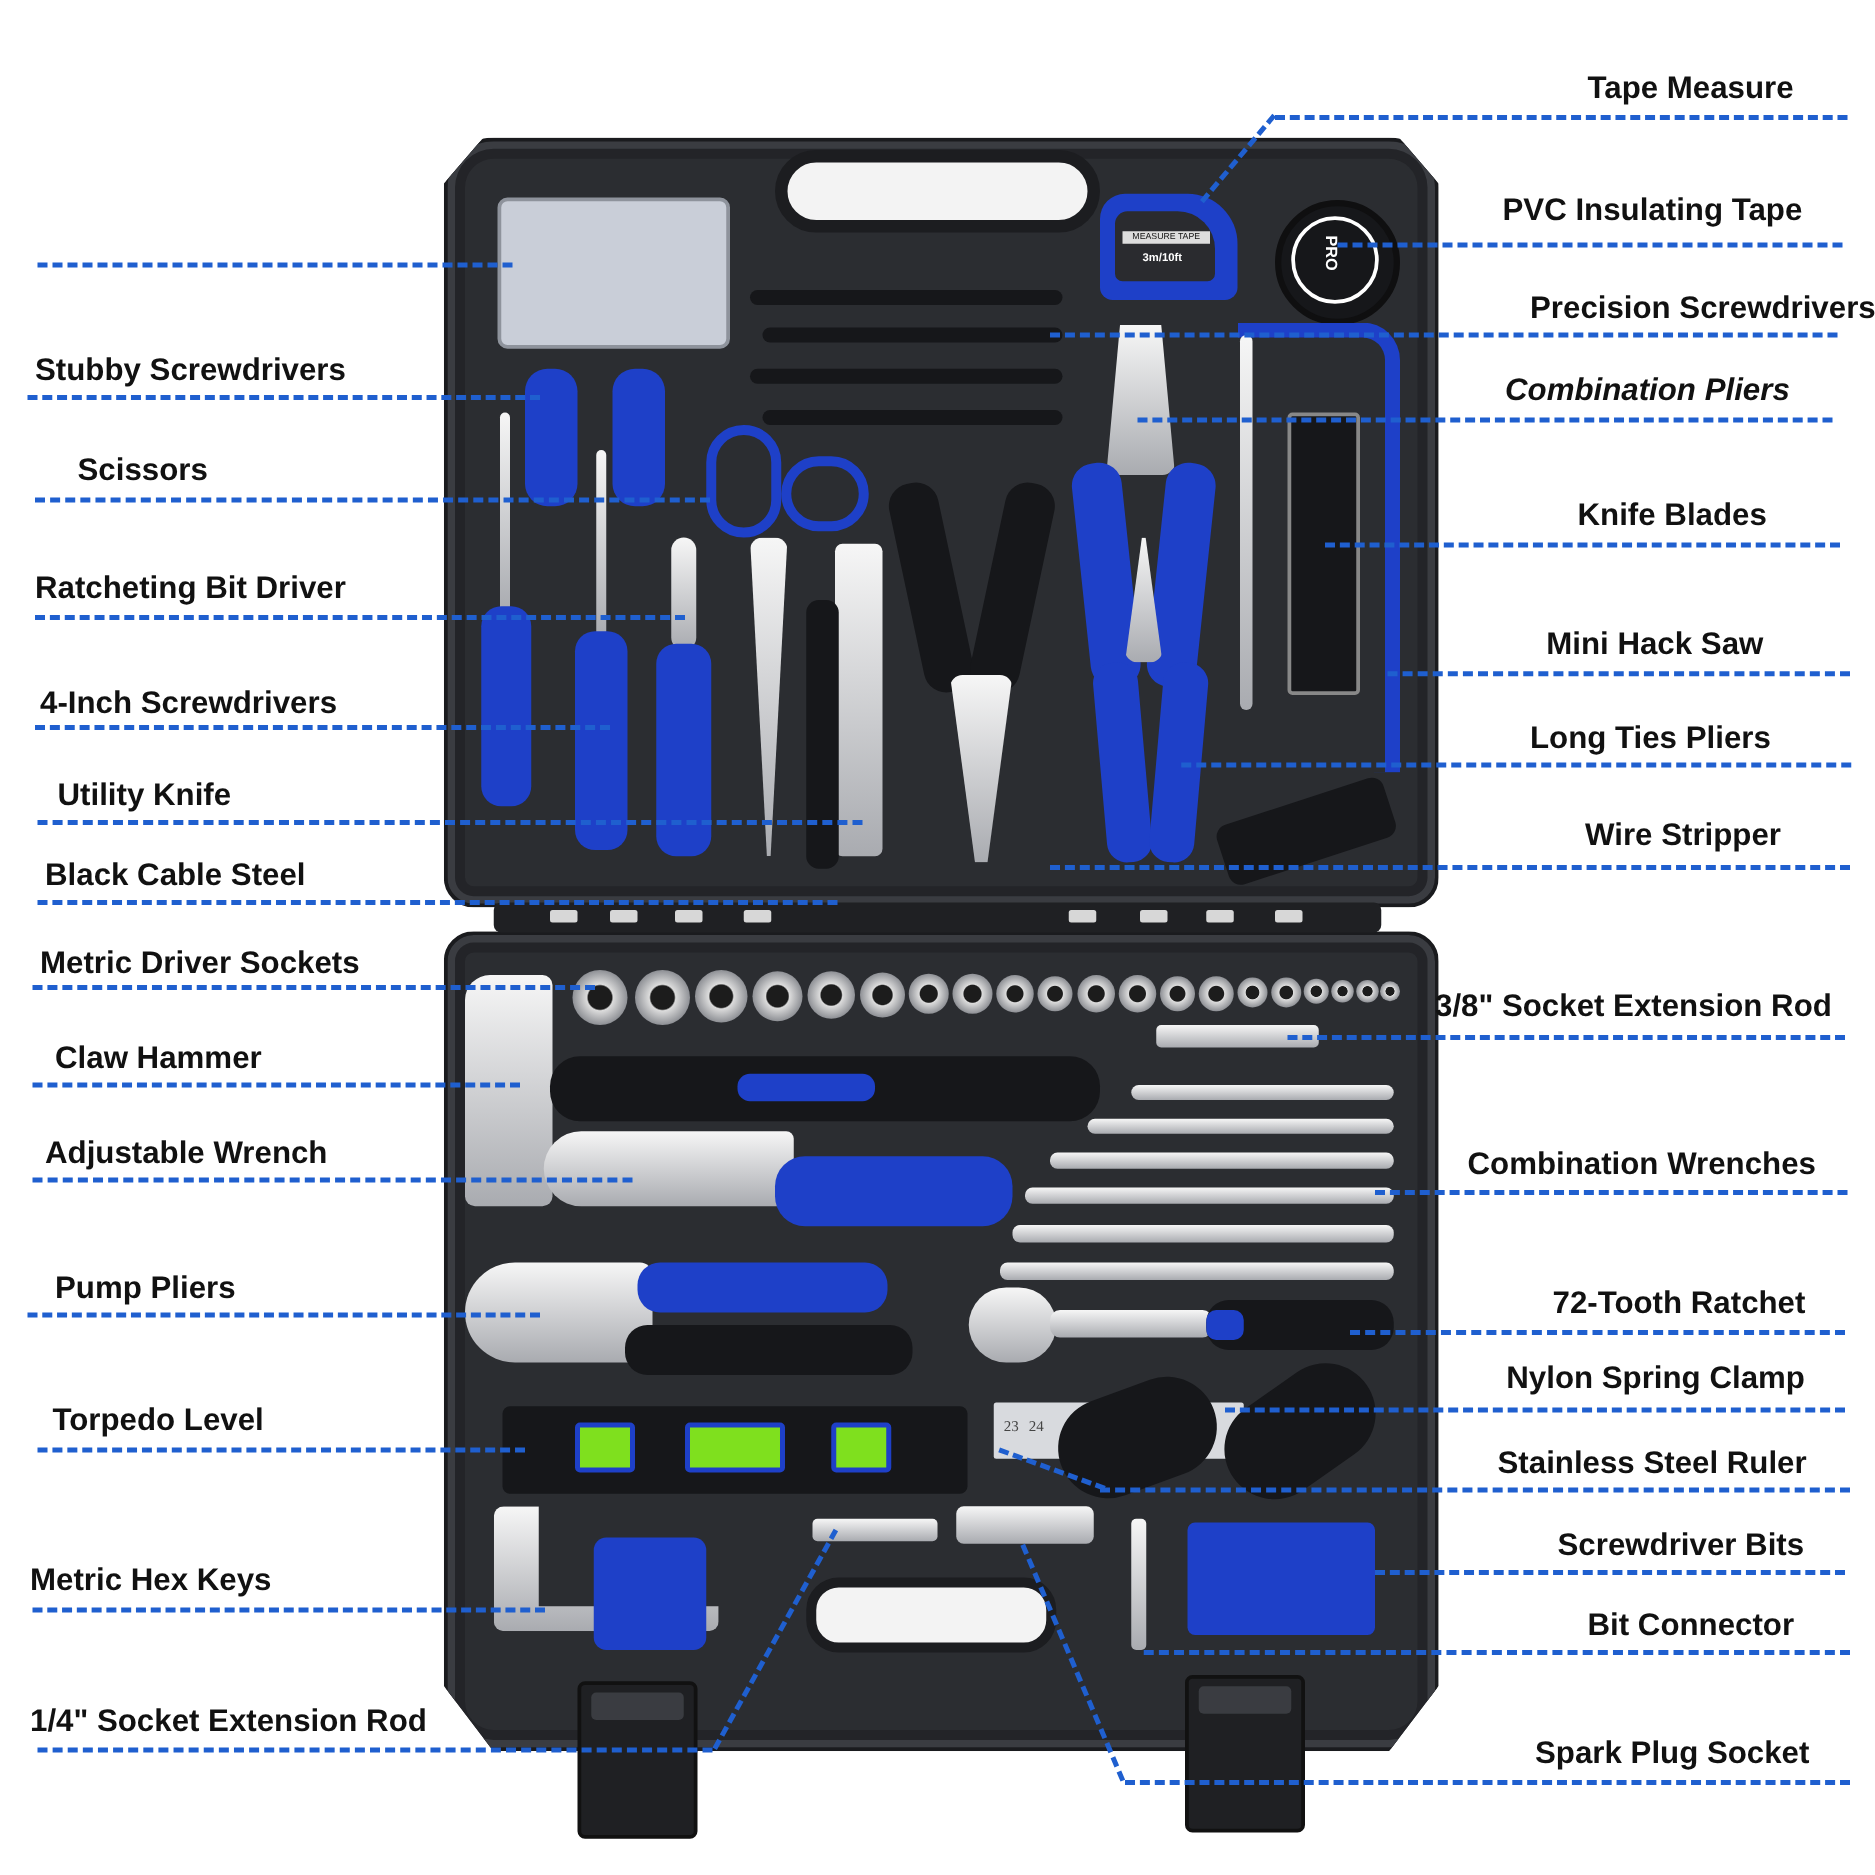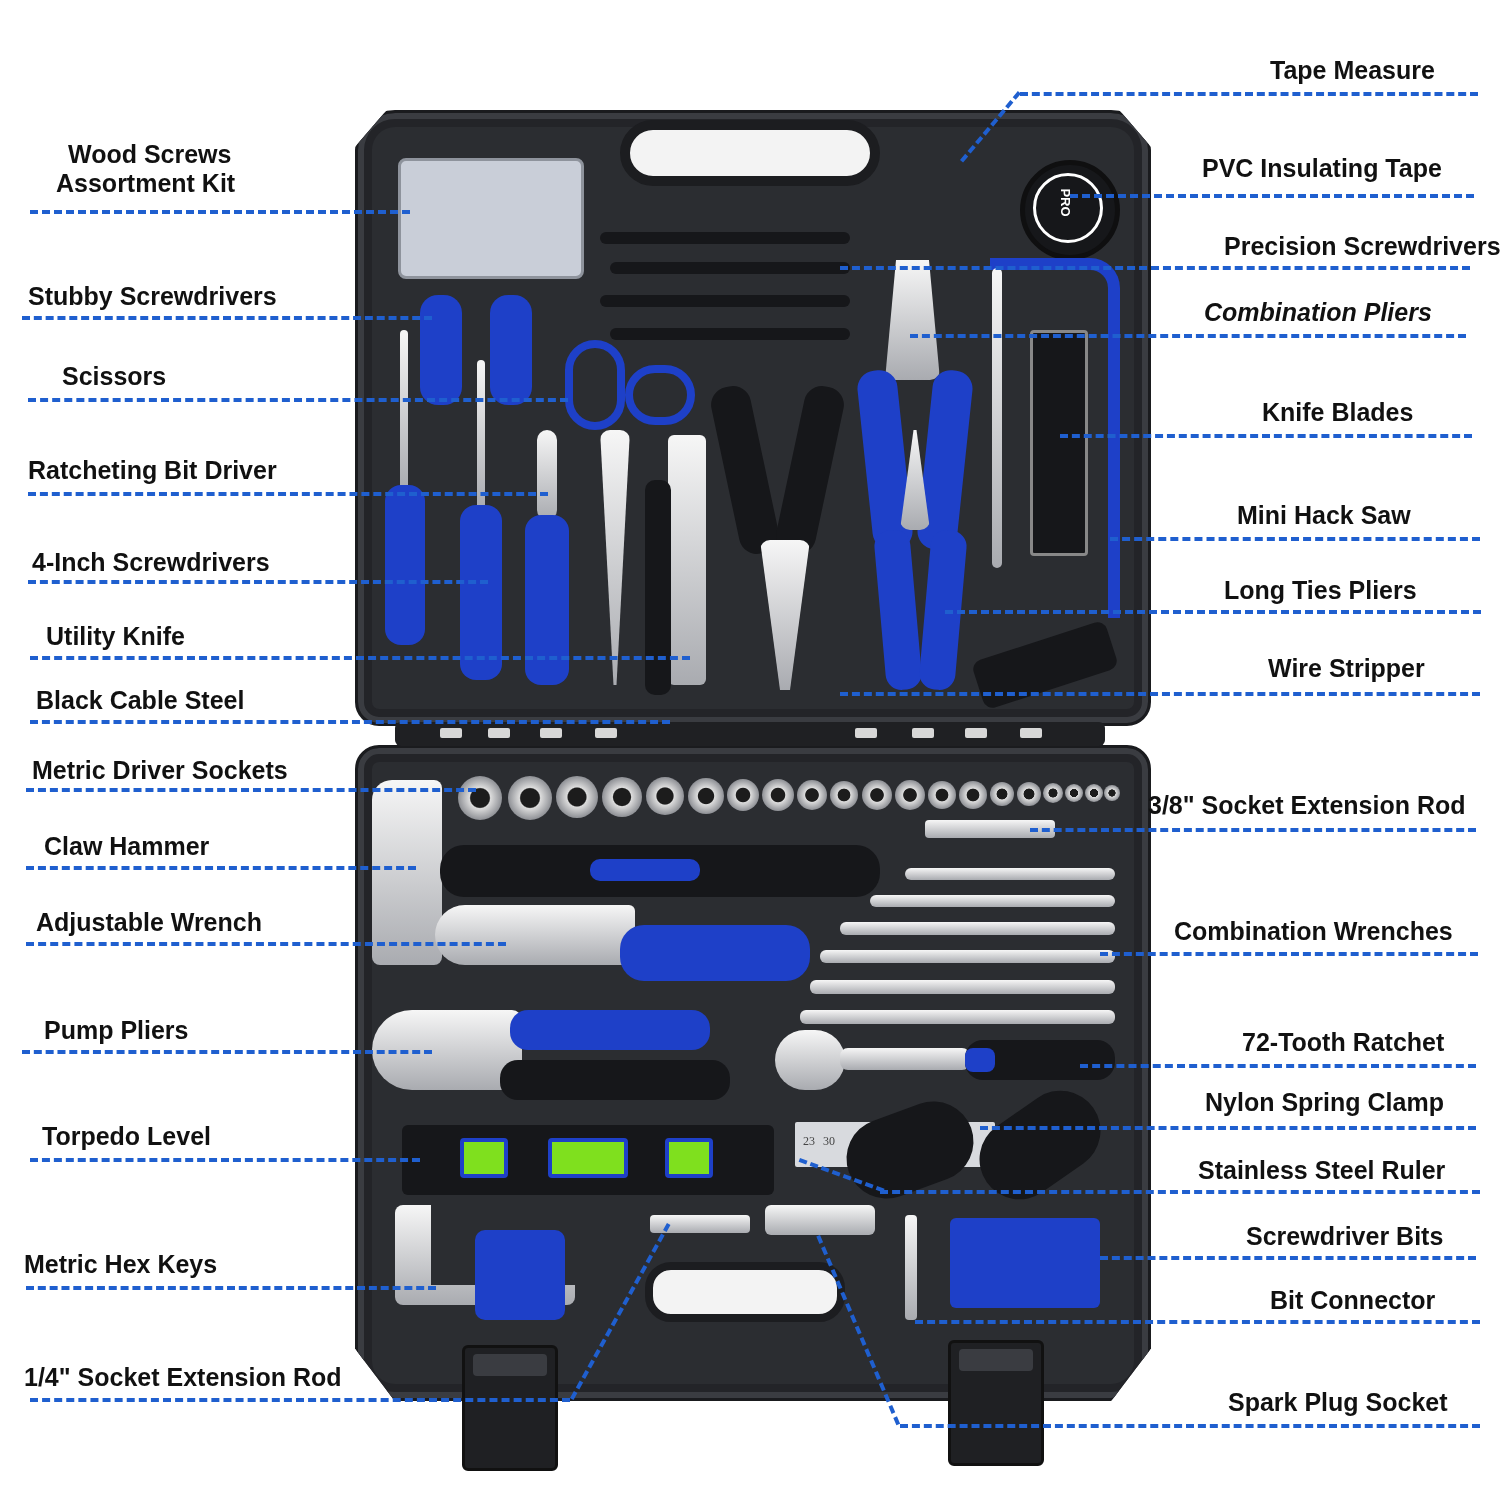--- a/index.html
+++ b/index.html
@@ -55,20 +55,25 @@
   <div class="hinge" style="left:595px"></div>
   <div class="hinge" style="left:855px"></div>
   <div class="hinge" style="left:912px"></div>
   <div class="hinge" style="left:965px"></div>
   <div class="hinge" style="left:1020px"></div>
   <div class="latch" style="left:462px;top:1345px"></div>
   <div class="latch" style="left:948px;top:1340px"></div>
 
   <div class="tool" style="left:398px;top:158px;width:180px;height:115px;background:#c9ced8;border:3px solid #8e939c;border-radius:8px;"></div>
 
+  <div class="tool blue" style="left:880px;top:155px;width:110px;height:85px;border-radius:20px 40px 10px 10px;">
+    <div style="position:absolute;left:12px;top:14px;width:80px;height:56px;background:#2a2b2f;border-radius:10px 30px 6px 6px;"></div>
+    <div style="position:absolute;left:18px;top:30px;width:70px;height:10px;background:#ddd;font-size:7px;color:#111;text-align:center;line-height:10px;">MEASURE TAPE</div>
+    <div style="position:absolute;left:34px;top:46px;font-size:9px;font-weight:bold;color:#fff;">3m/10ft</div>
+  </div>
 
   <div class="tool dark" style="left:1020px;top:160px;width:90px;height:90px;border-radius:50%;border:5px solid #0f0f10;">
     <div style="position:absolute;left:8px;top:8px;width:64px;height:64px;border-radius:50%;border:3px solid #fff;"></div>
     <div style="position:absolute;left:26px;top:30px;font-size:13px;font-weight:bold;color:#fff;transform:rotate(90deg);">PRO</div>
   </div>
 
   <div class="tool dark" style="left:600px;top:232px;width:250px;height:12px;"></div>
   <div class="tool dark" style="left:610px;top:262px;width:240px;height:12px;"></div>
   <div class="tool dark" style="left:600px;top:295px;width:250px;height:12px;"></div>
   <div class="tool dark" style="left:610px;top:328px;width:240px;height:12px;"></div>
@@ -156,40 +161,36 @@
     <div style="position:absolute;left:0;top:8px;width:30px;height:24px;background:#1e40c8;border-radius:8px;"></div>
   </div>
 
   <div class="tool dark" style="left:402px;top:1125px;width:372px;height:70px;border-radius:6px;"></div>
   <div class="vial" style="left:460px;top:1138px;width:48px;height:40px;"></div>
   <div class="vial" style="left:548px;top:1138px;width:80px;height:40px;"></div>
   <div class="vial" style="left:665px;top:1138px;width:48px;height:40px;"></div>
 
   <div class="tool" style="left:795px;top:1122px;width:200px;height:45px;background:#d8dade;border-radius:2px;">
     <span style="position:absolute;left:8px;top:12px;font-size:12px;font-family:'Liberation Serif',serif;color:#444;">23</span>
-    <span style="position:absolute;left:28px;top:12px;font-size:12px;font-family:'Liberation Serif',serif;color:#444;">30</span>
+    <span style="position:absolute;left:28px;top:12px;font-size:12px;font-family:'Liberation Serif',serif;color:#444;">24</span>
     <span style="position:absolute;left:80px;top:12px;font-size:12px;font-family:'Liberation Serif',serif;color:#444;">27</span>
   </div>
 
   <div class="tool dark" style="left:845px;top:1110px;width:130px;height:80px;border-radius:40px;transform:rotate(-20deg);"></div>
   <div class="tool dark" style="left:975px;top:1105px;width:130px;height:80px;border-radius:40px;transform:rotate(-35deg);"></div>
 
   <div class="tool silver" style="left:395px;top:1205px;width:180px;height:100px;border-radius:8px;clip-path:polygon(0 0,20% 0,20% 80%,100% 80%,100% 100%,0 100%);"></div>
   <div class="tool blue" style="left:475px;top:1230px;width:90px;height:90px;border-radius:10px;"></div>
 
   <div class="tool silver" style="left:650px;top:1215px;width:100px;height:18px;border-radius:4px;"></div>
   <div class="tool silver" style="left:765px;top:1205px;width:110px;height:30px;border-radius:6px;"></div>
   <div class="tool silver" style="left:905px;top:1215px;width:12px;height:105px;border-radius:4px;"></div>
 
   <div class="tool blue" style="left:950px;top:1218px;width:150px;height:90px;border-radius:6px;"></div>
 
-  <div class="label" style="left:68px;top:140px;">
-    <div>Wood Screws</div>
-    <div style="margin-left:-12px">Assortment Kit</div>
-  </div>
   <div class="leader" style="left:30px;top:210px;width:380px;"></div>
 
   <div class="label" style="left:28px;top:282px;">Stubby Screwdrivers</div>
   <div class="leader" style="left:22px;top:316px;width:410px;"></div>
 
   <div class="label" style="left:62px;top:362px;">Scissors</div>
   <div class="leader" style="left:28px;top:398px;width:540px;"></div>
 
   <div class="label" style="left:28px;top:456px;">Ratcheting Bit Driver</div>
   <div class="leader" style="left:28px;top:492px;width:520px;"></div>

